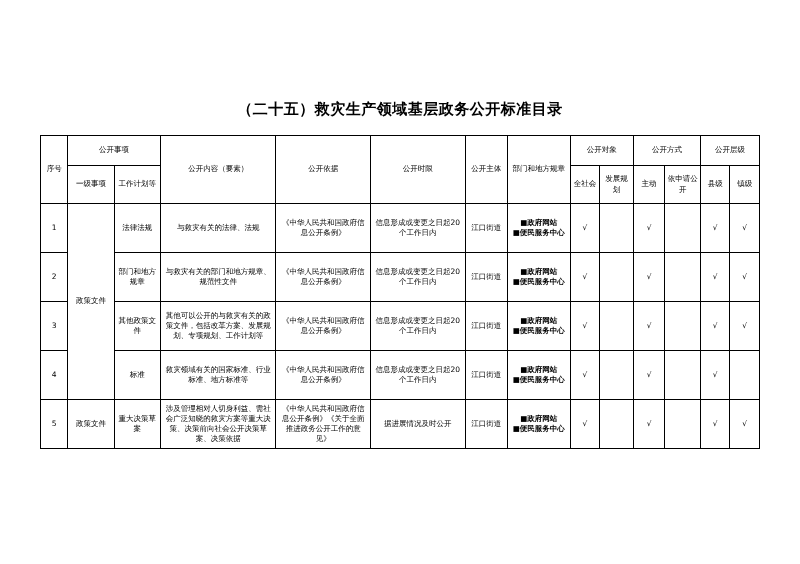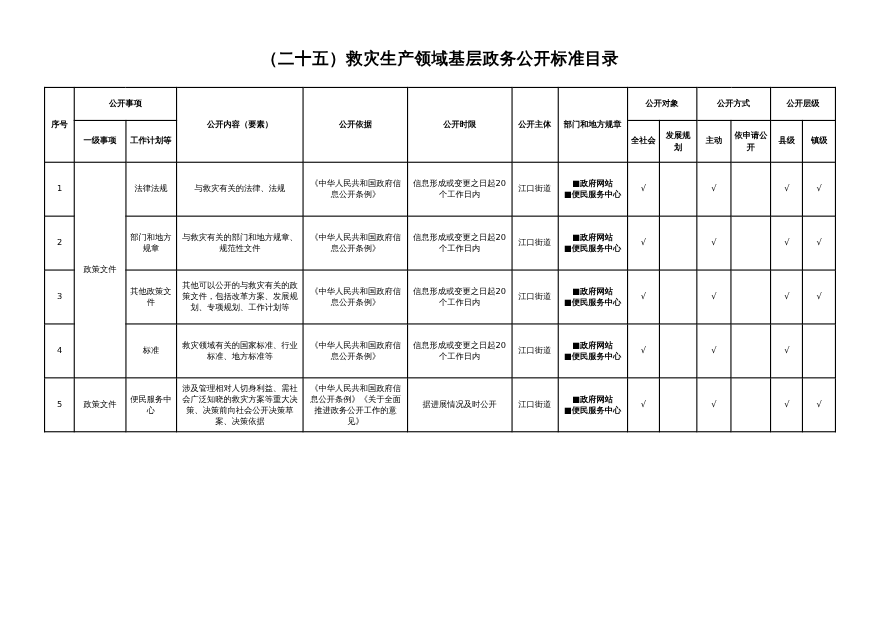--- a/index.html
+++ b/index.html
@@ -20,41 +20,41 @@
     height: 564px;
     box-sizing: border-box;
     padding: 0 40px;
   }
   .doc-title {
     text-align: center;
     font-family: "DejaVu Serif", "Liberation Serif", serif;
     font-weight: bold;
     font-size: 15px;
     letter-spacing: 0.5px;
-    margin-top: 44px;
+    margin-top: 100px;
     margin-bottom: 16px;
   }
   table.std {
     border-collapse: collapse;
     width: 720px;
     margin: 0 auto;
     table-layout: fixed;
   }
   table.std th, table.std td {
     border: 1px solid #000000;
     font-size: 7.5px;
     line-height: 1.35;
     text-align: center;
     vertical-align: middle;
     padding: 2px 2px;
     font-family: "DejaVu Sans", "Liberation Sans", sans-serif;
     word-break: break-all;
   }
   table.std th {
-    font-weight: bold;
+    font-weight: normal;
   }
   .hdr-tall {
     height: 30px;
   }
   .hdr-sub {
     height: 38px;
   }
   td.body-cell {
     height: 44px;
   }
@@ -197,21 +197,21 @@
         <td class="body-cell check"></td>
         <td class="body-cell check">√</td>
         <td class="body-cell check"></td>
         <td class="body-cell check">√</td>
         <td class="body-cell check"></td>
       </tr>
 
       <tr>
         <td class="body-cell num">5</td>
         <td class="body-cell">政策文件</td>
-        <td class="body-cell">便民服务中心</td>
+        <td class="body-cell">重大决策草案</td>
         <td class="body-cell left">涉及管理相对人切身利益、需社会广泛知晓的救灾方案等重大决策、决策前向社会公开决策草案、决策依据</td>
         <td class="body-cell left">《中华人民共和国政府信息公开条例》《关于全面推进政务公开工作的意见》</td>
         <td class="body-cell left">据进展情况及时公开</td>
         <td class="body-cell">江口街道</td>
         <td class="body-cell left">
           <span class="bullet-line">■政府网站</span><br>
           <span class="bullet-line">■便民服务中心</span>
         </td>
         <td class="body-cell check">√</td>
         <td class="body-cell check"></td>

